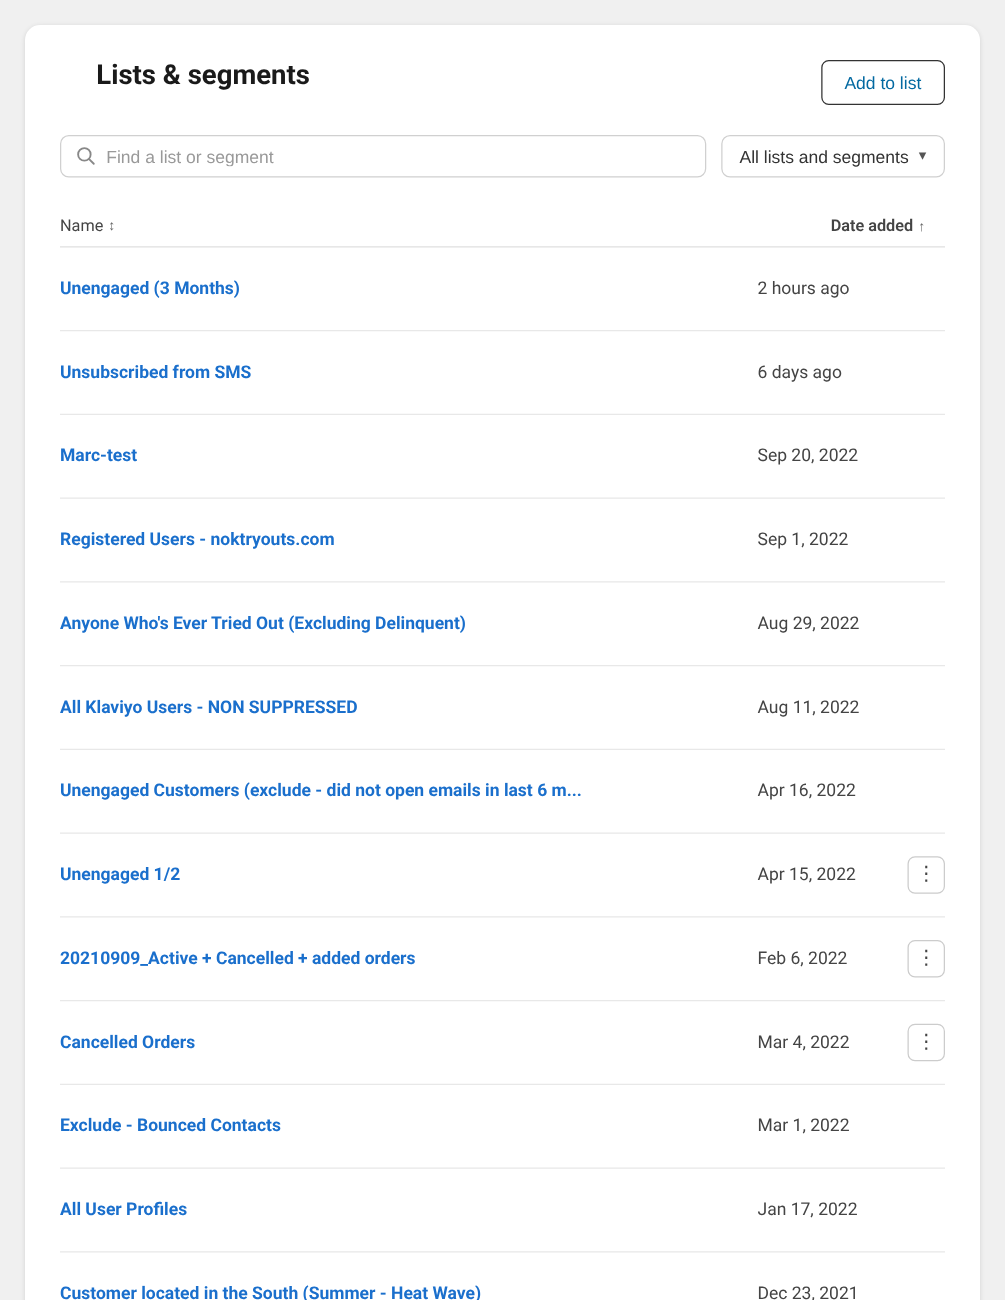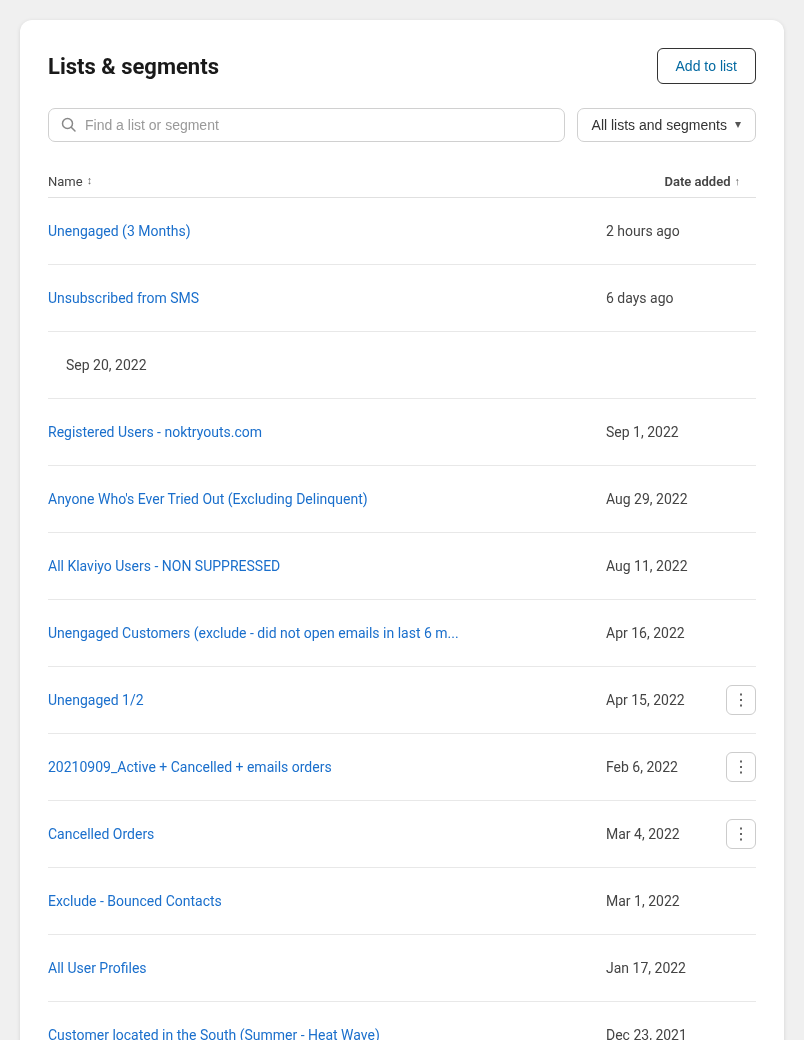--- a/index.html
+++ b/index.html
@@ -22,22 +22,23 @@
       background: #ffffff;
       border-radius: 12px;
       box-shadow: 0 1px 4px rgba(0,0,0,0.12);
       width: 764px;
       padding: 28px 28px 28px 28px;
     }
 
     .header {
       display: flex;
       justify-content: space-between;
-      align-items: center;
+      align-items: flex-start;
       margin-bottom: 24px;
+      margin-left: 29px;
     }
 
     .page-title {
       font-size: 22px;
       font-weight: 700;
       color: #1a1a1a;
     }
 
     .add-to-list-btn {
       border: 1.5px solid #333;
@@ -140,28 +141,28 @@
       align-items: center;
       padding: 18px 0;
       border-bottom: 1px solid #e8e8e8;
     }
 
     .row-name {
       font-size: 14px;
       color: #1a6fcc;
       text-decoration: none;
       flex: 1;
+      font-weight: bold;
     }
 
     .row-right {
       display: flex;
       align-items: center;
       gap: 10px;
       flex-shrink: 0;
-      margin-left: 18px;
     }
 
     .row-date {
       font-size: 14px;
       color: #444;
       min-width: 110px;
       text-align: left;
     }
 
     .more-btn {
@@ -228,20 +229,21 @@
         </div>
       </div>
       <div class="table-row">
         <a href="#" class="row-name">Unsubscribed from SMS</a>
         <div class="row-right">
           <span class="row-date">6 days ago</span>
           <div class="more-btn-placeholder"></div>
         </div>
       </div>
       <div class="table-row">
+        <a href="#" class="row-name">Marc-test</a>
         <div class="row-right">
           <span class="row-date">Sep 20, 2022</span>
           <div class="more-btn-placeholder"></div>
         </div>
       </div>
       <div class="table-row">
         <a href="#" class="row-name">Registered Users - noktryouts.com</a>
         <div class="row-right">
           <span class="row-date">Sep 1, 2022</span>
           <div class="more-btn-placeholder"></div>
@@ -269,21 +271,21 @@
         </div>
       </div>
       <div class="table-row">
         <a href="#" class="row-name">Unengaged 1/2</a>
         <div class="row-right">
           <span class="row-date">Apr 15, 2022</span>
           <button class="more-btn">⋮</button>
         </div>
       </div>
       <div class="table-row">
-        <a href="#" class="row-name">20210909_Active + Cancelled + emails orders</a>
+        <a href="#" class="row-name">20210909_Active + Cancelled + added orders</a>
         <div class="row-right">
           <span class="row-date">Feb 6, 2022</span>
           <button class="more-btn">⋮</button>
         </div>
       </div>
       <div class="table-row">
         <a href="#" class="row-name">Cancelled Orders</a>
         <div class="row-right">
           <span class="row-date">Mar 4, 2022</span>
           <button class="more-btn">⋮</button>

